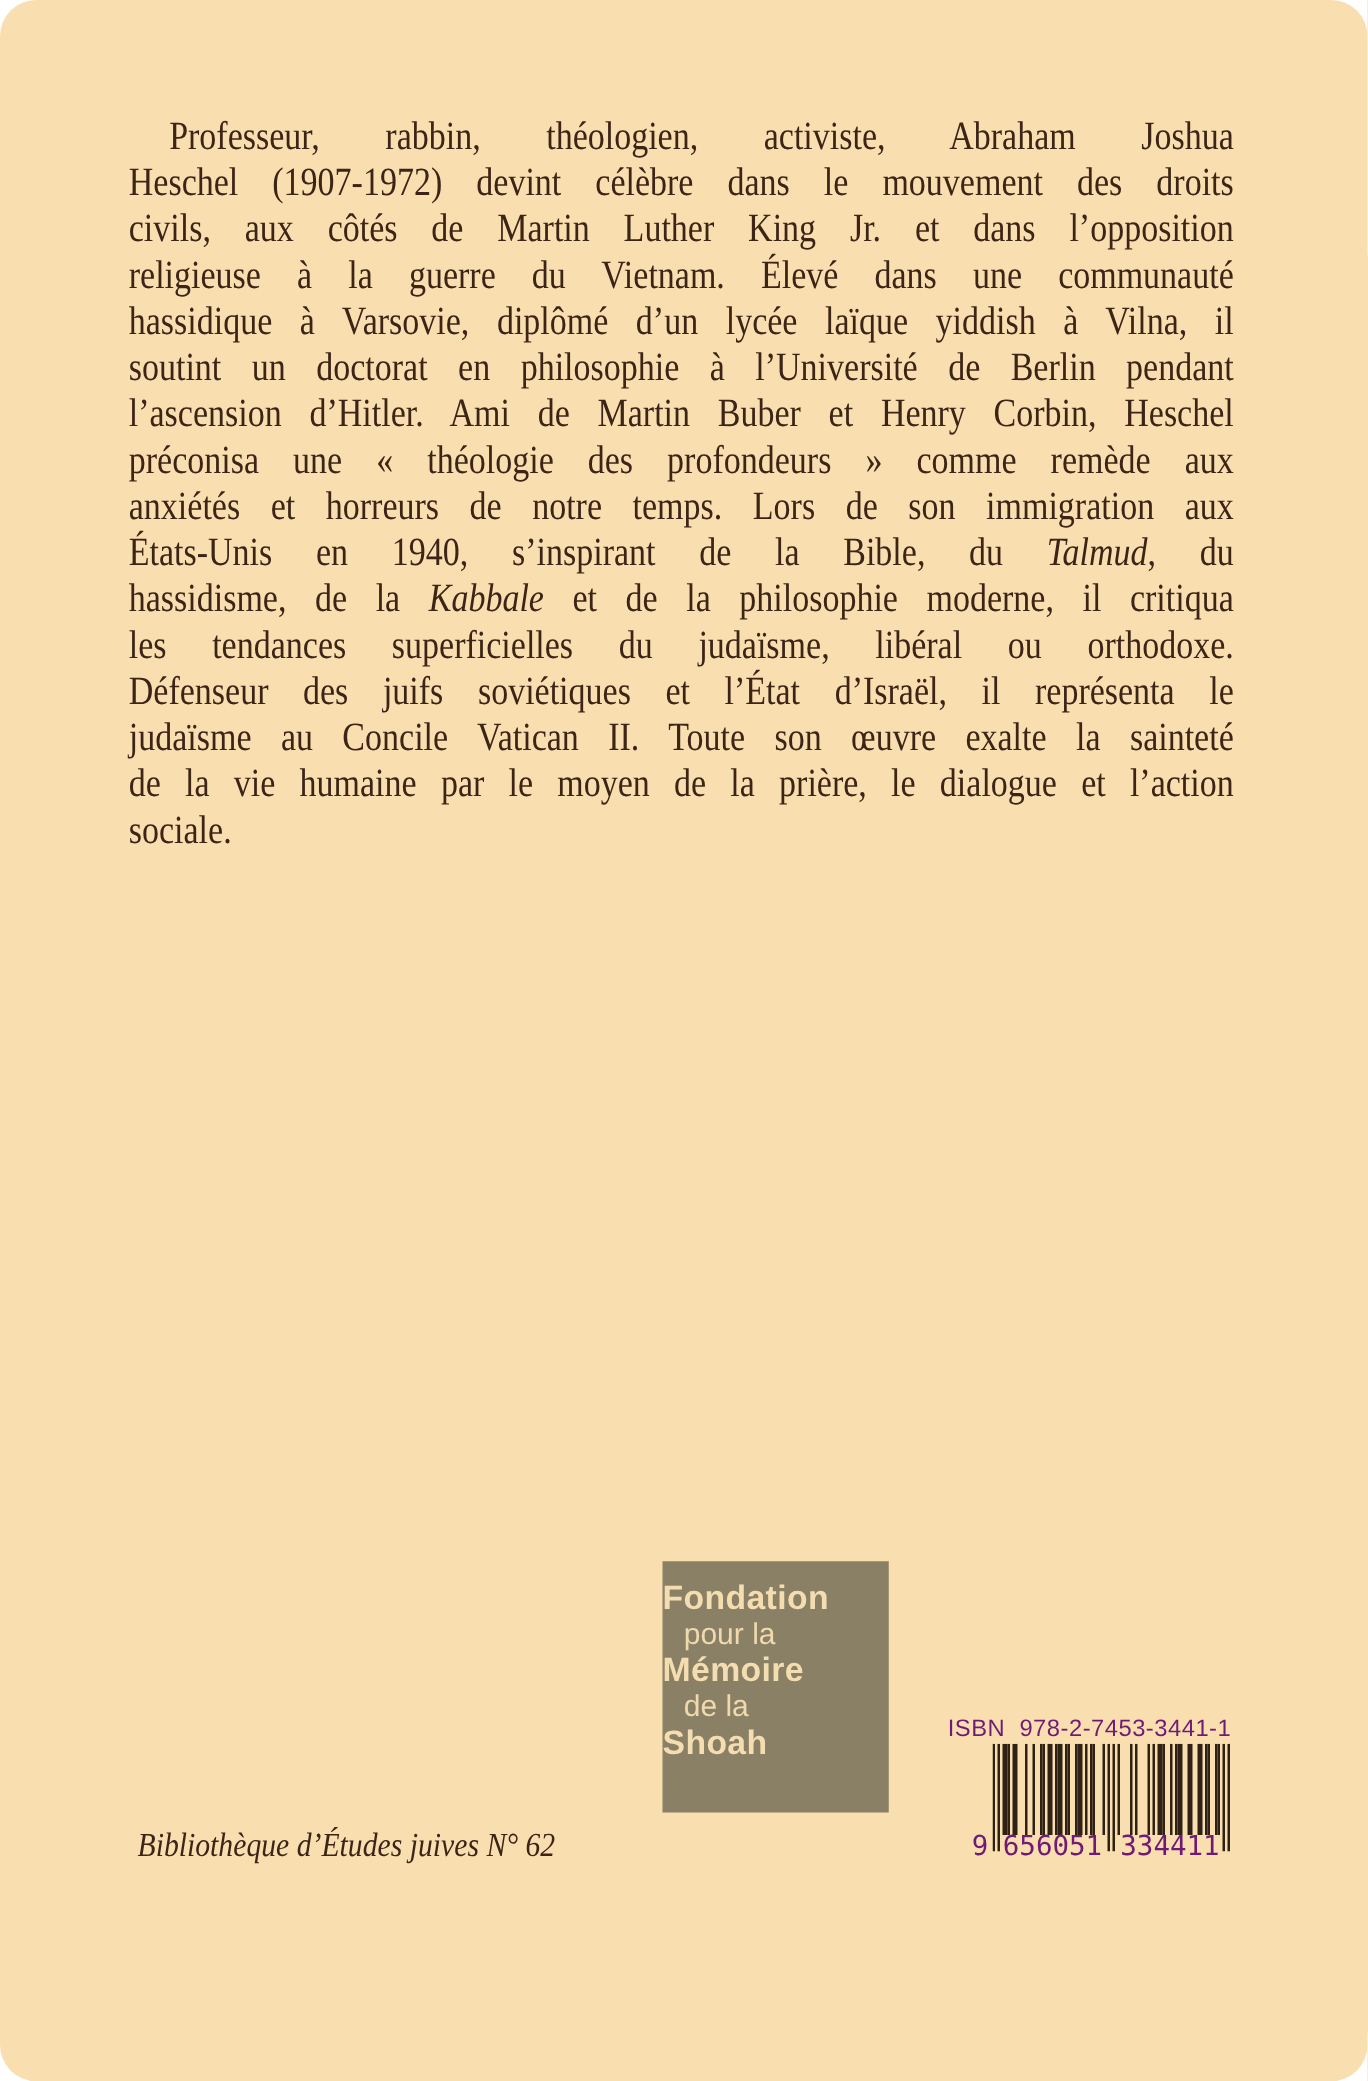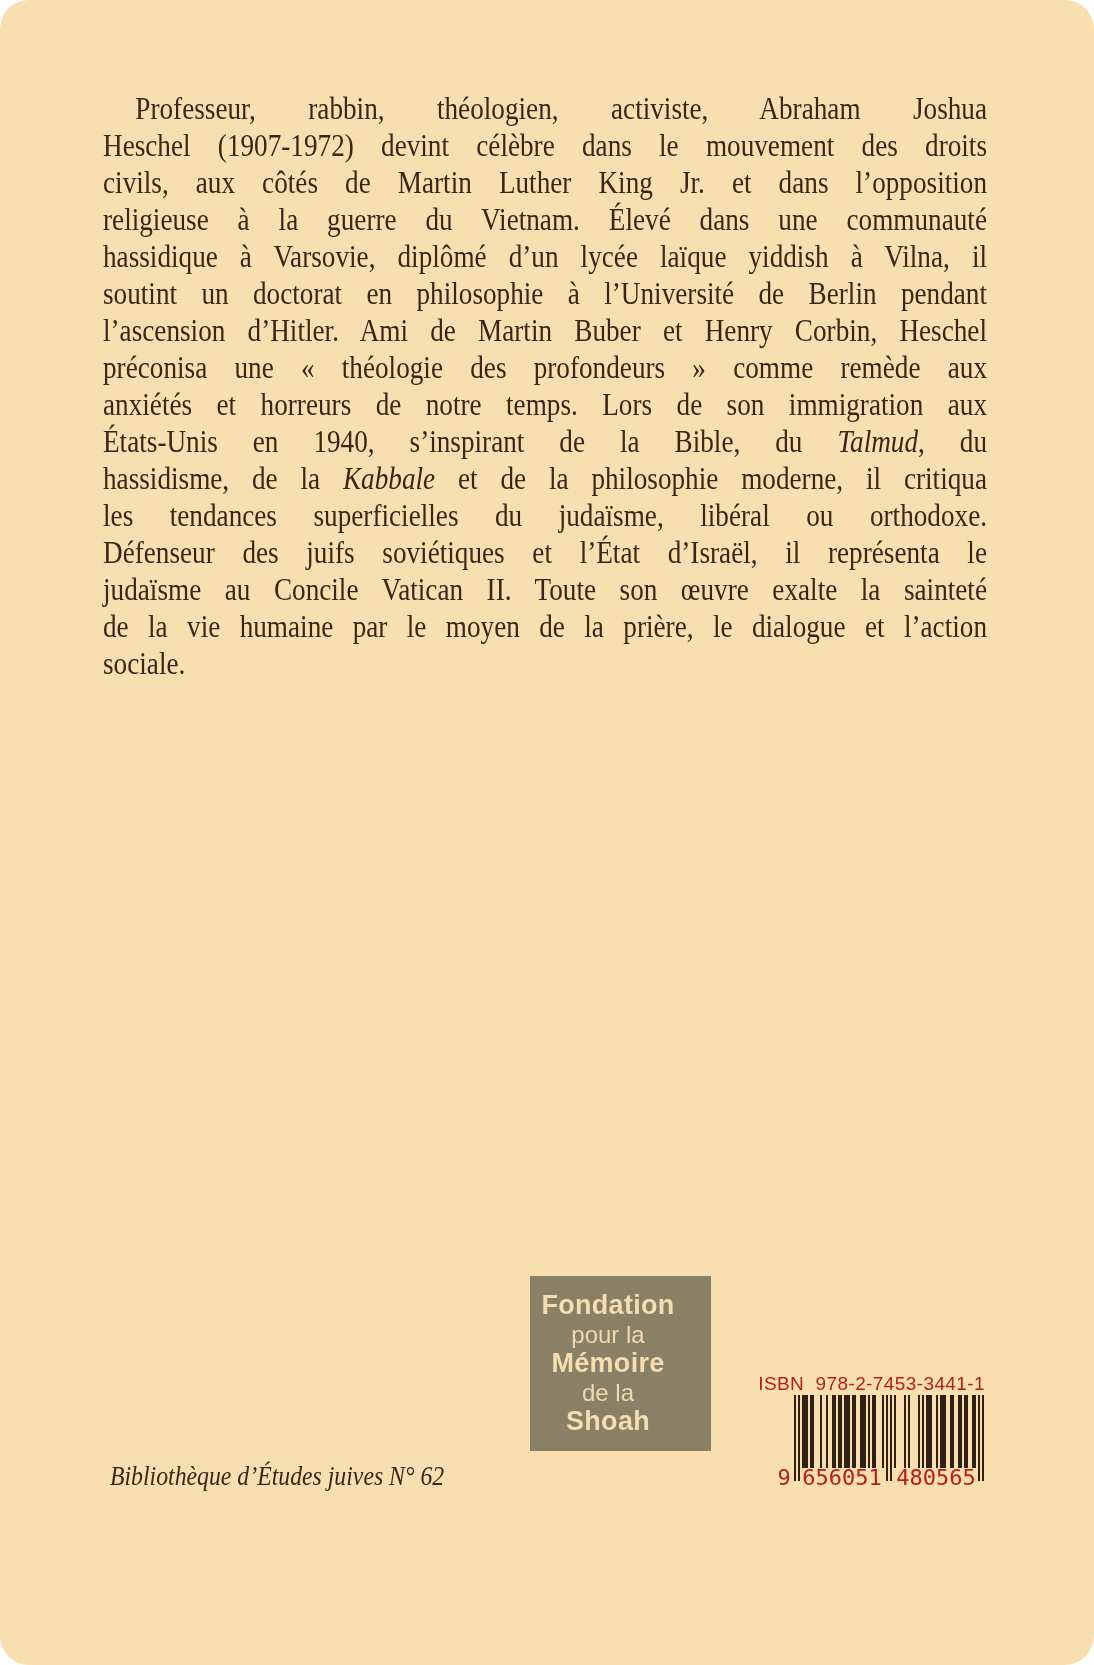--- a/index.html
+++ b/index.html
@@ -22,28 +22,28 @@
   .blurb  { top:90px; }
   .author { top:722px; }
   .collection {
     position:absolute; left:110px; top:1460px;
     font-style:italic; font-size:27px; line-height:32px;
     transform:scaleX(0.88); transform-origin:0 50%;
     white-space:nowrap;
   }
   
   .logo {
-    position:absolute; left:530px; top:1276px; width:181px; height:175px;
+    position:absolute; left:530px; top:1249px; width:181px; height:201px;
     background:#8a8066; color:#f4ddb0;
     font-family:"Liberation Sans", sans-serif;
-    text-align:center; box-sizing:border-box; padding:15px 25px 0 0;
+    text-align:left; box-sizing:border-box; padding:15px 25px 0 0;
   }
   .logo .ll { line-height:29px; white-space:nowrap; }
   .logo .bold  { font-weight:bold; font-size:27px; letter-spacing:0.3px; }
-  .logo .light { font-weight:normal; font-size:24px; opacity:0.96; }
+  .logo .light { font-weight:normal; font-size:24px; opacity:0.96;padding-left:17px; }
   
   .barcode {
     position:absolute; left:775px; top:1373px; width:212px; height:125px;
     color:#2f2114; font-family:"Liberation Sans", sans-serif;
   }
   .isbn-text {
     position:absolute; top:1px; right:2px;
     font-size:19px; line-height:20px; letter-spacing:0.4px; white-space:pre;
   }
   .bars { position:absolute; top:22px; right:3px; }
@@ -86,21 +86,21 @@
   <div class="logo" style="background: rgb(138, 128, 102); color: rgb(244, 221, 176);">
     <div>
         <div class="ll bold">Fondation</div>
         <div class="ll light">pour la</div>
         <div class="ll bold">Mémoire</div>
         <div class="ll light">de la</div>
         <div class="ll bold">Shoah</div>
       </div>
   </div>
 
-  <div class="barcode" style="color: #b91c1c;">
+  <div class="barcode" style="color: #701a75;">
     <div class="isbn-text">ISBN  978-2-7453-3441-1</div>
     <svg class="bars" width="190" height="108" viewBox="0 0 190 108">
         <rect x="0" y="0" width="2" height="86" fill="#2f2114"></rect>
         <rect x="4" y="0" width="2" height="86" fill="#2f2114"></rect>
         <rect x="8" y="0" width="2" height="73" fill="#2f2114"></rect>
         <rect x="10" y="0" width="2" height="73" fill="#2f2114"></rect>
         <rect x="12" y="0" width="2" height="73" fill="#2f2114"></rect>
         <rect x="16" y="0" width="2" height="73" fill="#2f2114"></rect>
         <rect x="18" y="0" width="2" height="73" fill="#2f2114"></rect>
         <rect x="26" y="0" width="2" height="73" fill="#2f2114"></rect>
@@ -142,17 +142,17 @@
         <rect x="170" y="0" width="2" height="73" fill="#2f2114"></rect>
         <rect x="172" y="0" width="2" height="73" fill="#2f2114"></rect>
         <rect x="178" y="0" width="2" height="73" fill="#2f2114"></rect>
         <rect x="180" y="0" width="2" height="73" fill="#2f2114"></rect>
         <rect x="184" y="0" width="2" height="86" fill="#2f2114"></rect>
         <rect x="188" y="0" width="2" height="86" fill="#2f2114"></rect>
       </svg>
     <div class="bc-digits">
       <span class="d9">9</span>
       <span class="dl">656051</span>
-      <span class="dr">480565</span>
+      <span class="dr">334411</span>
     </div>
   </div>
 
 </div>
 
 </body></html>

